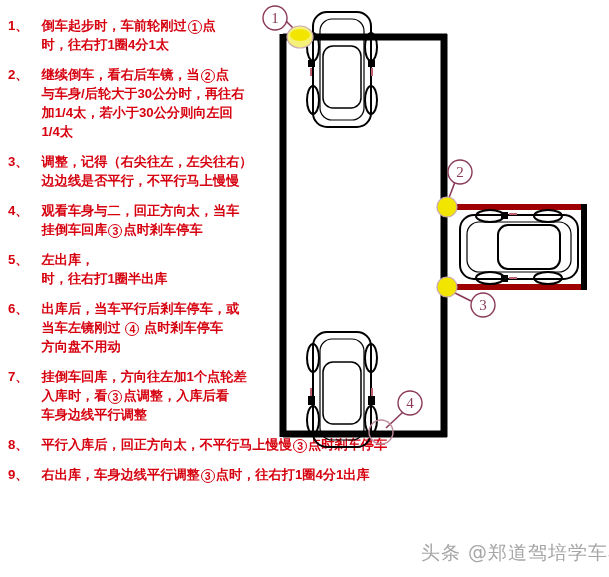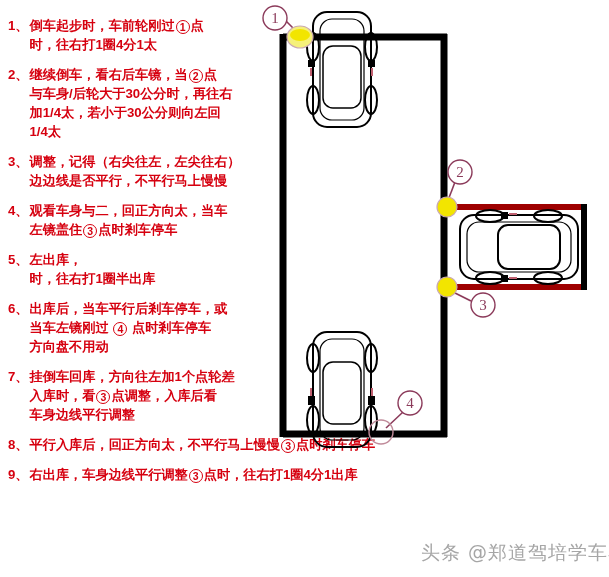--- a/index.html
+++ b/index.html
@@ -45,21 +45,21 @@
     padding-right: 1px;
   }
   .inst-body {
     color: #d6000f;
     font-weight: bold;
     font-size: 13.2px;
     line-height: 19px;
     flex: 1 1 auto;
     letter-spacing: 0px;
   }
-  .inst-line { display: block; white-space: nowrap; }
+  .inst-line { display: block; white-space: nowrap; margin-left: 12px; }
 
   
   .cnum {
     display: inline-block;
     width: 14px;
     height: 14px;
     line-height: 13px;
     border: 1px solid #d6000f;
     border-radius: 50%;
     text-align: center;
@@ -121,21 +121,21 @@
         <span class="inst-num">3、</span>
         <span class="inst-body">
           <span class="inst-line"><span>调整，记得（右尖往左，左尖往右）</span></span>
           <span class="inst-line"><span>边边线是否平行，不平行马上慢慢</span></span>
         </span>
       </div>
       <div class="inst-item">
         <span class="inst-num">4、</span>
         <span class="inst-body">
           <span class="inst-line"><span>观看车身与二，回正方向太，当车</span></span>
-          <span class="inst-line"><span>左镜盖住</span><span class="cnum">3</span><span>点时剎车停车</span></span>
+          <span class="inst-line"><span>挂倒车回库</span><span class="cnum">3</span><span>点时剎车停车</span></span>
         </span>
       </div>
       <div class="inst-item">
         <span class="inst-num">5、</span>
         <span class="inst-body">
           <span class="inst-line"><span>左出库，</span></span>
           <span class="inst-line"><span>时，往右打1圈半出库</span></span>
         </span>
       </div>
       <div class="inst-item">

